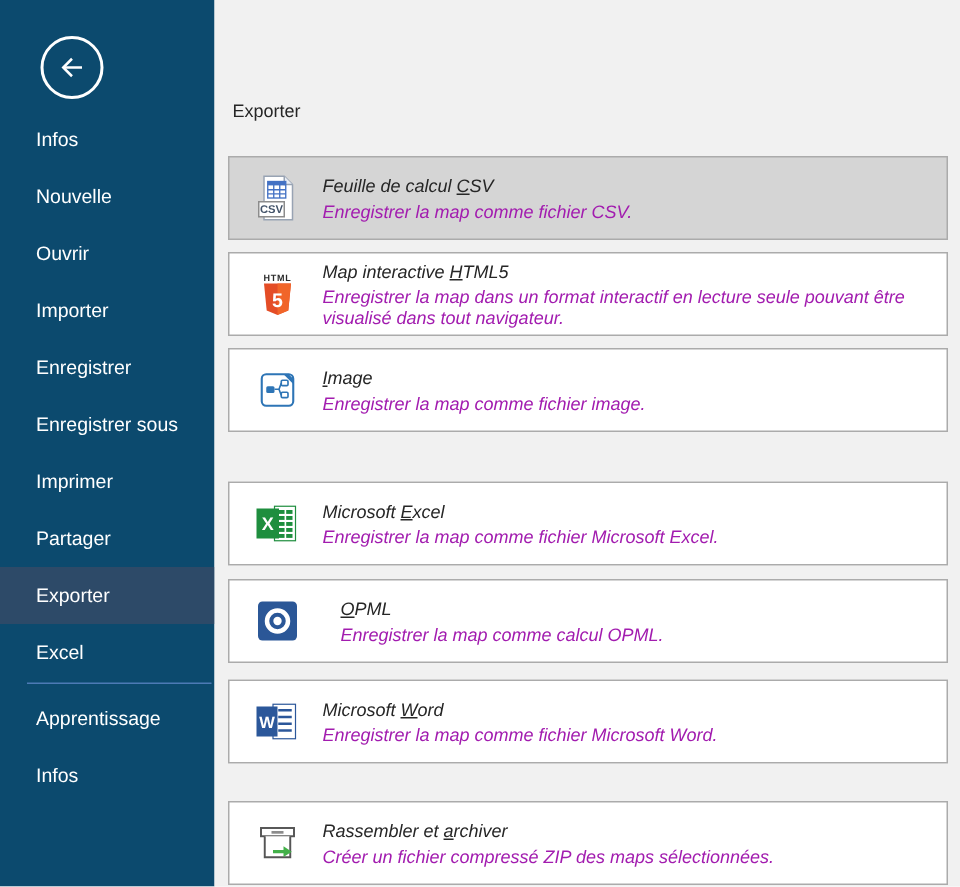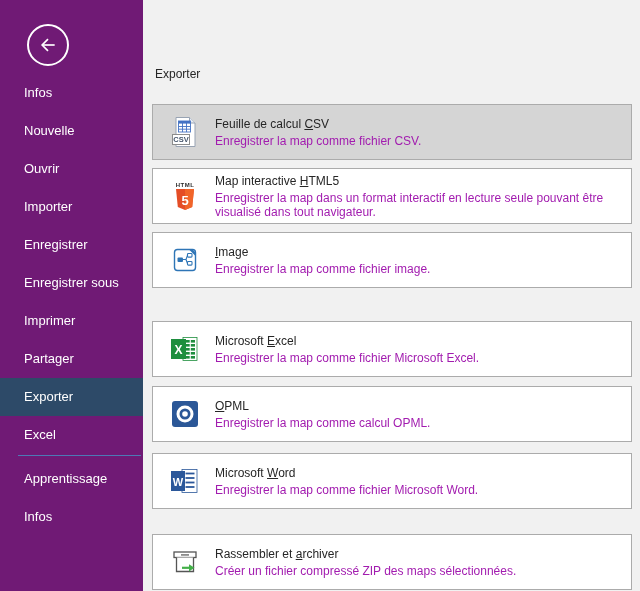--- a/index.html
+++ b/index.html
@@ -1,42 +1,42 @@
 <!DOCTYPE html>
 <html><head>
 <meta charset="utf-8">
 <style>
   html,body{margin:0;padding:0;}
   body{width:640px;height:591px;overflow:hidden;font-family:"Liberation Sans",sans-serif;-webkit-font-smoothing:antialiased;}
   .app{width:640px;height:591px;display:flex;background:#f1f1f1;}
 
   
-  .sidebar{width:143px;flex:none;background:#701a75;color:#fff;display:flex;flex-direction:column;}
+  .sidebar{width:143px;flex:none;background:#0c4a6e;color:#fff;display:flex;flex-direction:column;}
   .back-btn{width:38px;height:38px;border:2px solid #fff;border-radius:50%;margin:24px 0 0 27px;
             display:flex;align-items:center;justify-content:center;cursor:pointer;}
   .back-btn svg{display:block;}
   .nav{margin-top:8px;}
   .nav-item{height:38px;line-height:38px;padding-left:24px;font-size:13px;color:#fff;cursor:pointer;white-space:nowrap;}
   .nav-item.selected{background:#2d4a68;}
   .nav-divider{height:1px;background:#4d7ab5;margin:1px 2px 4px 18px;}
 
   
   .main{flex:1;background:#f1f1f1;padding:0 0 0 9px;box-sizing:border-box;}
   .page-heading{font-size:12px;color:#262626;margin:67px 0 0 3px;line-height:14px;}
   .cards{margin-top:23px;}
   .card{width:480px;height:56px;box-sizing:border-box;background:#fff;border:1px solid #ababab;
         display:flex;align-items:center;cursor:pointer;}
   .card.selected{background:#d5d5d5;}
   .card .icon-box{flex:none;width:32px;height:32px;margin:0 14px 0 16px;}
   .card .icon-box svg{display:block;}
-  .card .texts{flex:1;padding-right:12px;min-width:0;}
+  .card .texts{flex:1;padding-right:12px;min-width:0;font-style:italic;}
   .card-title{font-size:12px;line-height:15px;color:#262626;margin-bottom:2px;}
   .card-title .accel{text-decoration:underline;}
   .card-desc{font-size:12px;line-height:14px;color:#a21caf;}
-  .mt8{margin-top:8px;} .mt9{margin-top:9px;} .mt11{margin-top:11px;}
+  .mt8{margin-top:8px;} .mt9{margin-top:9px;gap:12px;} .mt11{margin-top:11px;}
   .mt33{margin-top:33px;} .mt25{margin-top:25px;}
 </style>
 </head>
 <body>
 
 <div class="app">
 
   <div class="sidebar">
     <div class="back-btn">
       <span>

